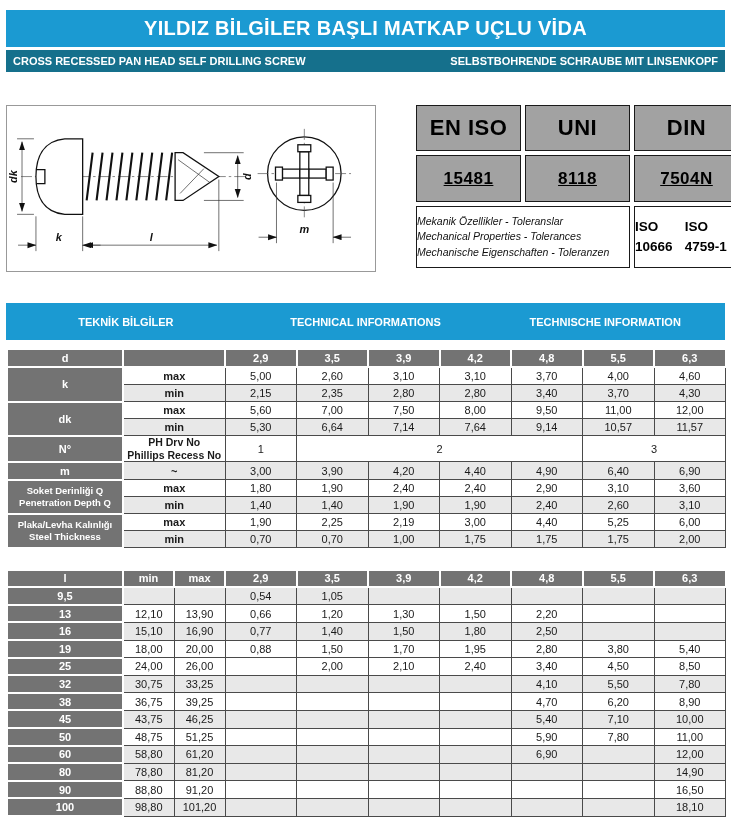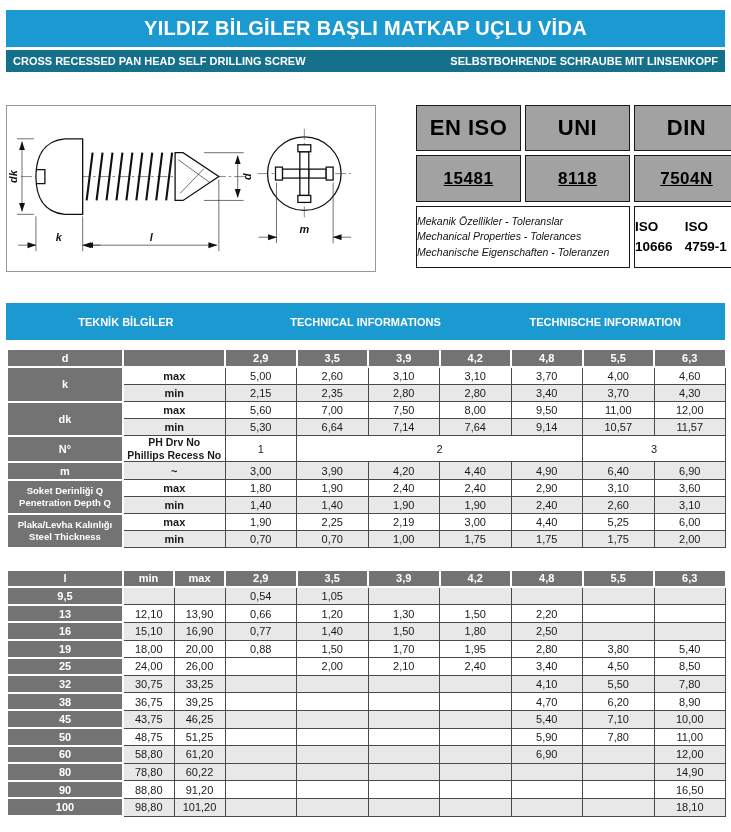--- a/index.html
+++ b/index.html
@@ -471,21 +471,21 @@
           <td class="val"></td>
           <td class="val"></td>
           <td class="val"></td>
           <td class="val">6,90</td>
           <td class="val"></td>
           <td class="val">12,00</td>
         </tr>
         <tr class="shade">
           <td class="lbl">80</td>
           <td class="val">78,80</td>
-          <td class="val">60,22</td>
+          <td class="val">81,20</td>
           <td class="val"></td>
           <td class="val"></td>
           <td class="val"></td>
           <td class="val"></td>
           <td class="val"></td>
           <td class="val"></td>
           <td class="val">14,90</td>
         </tr>
         <tr>
           <td class="lbl">90</td>

